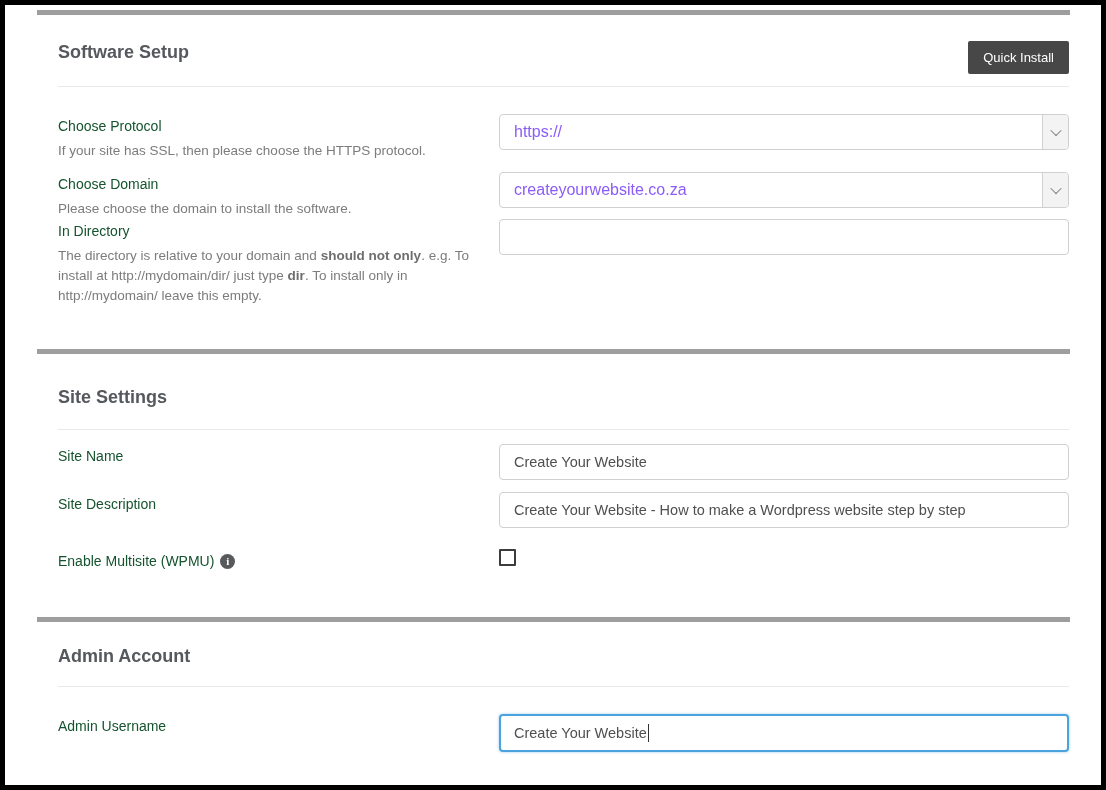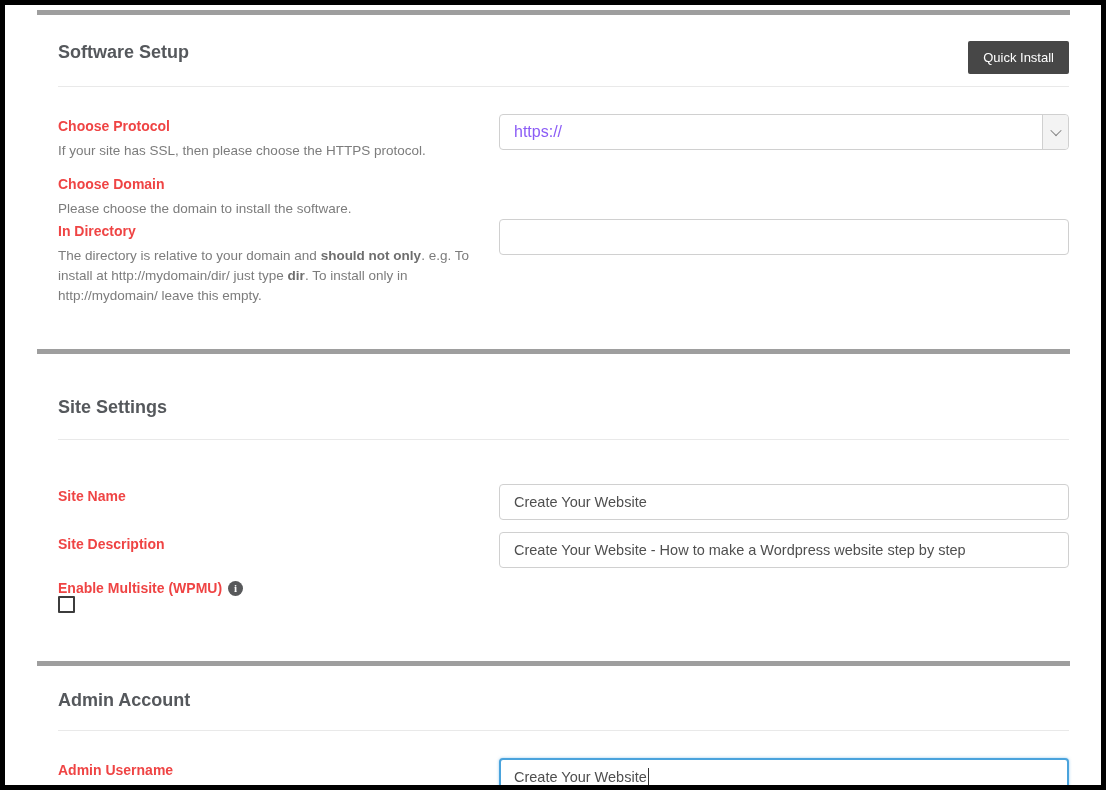--- a/index.html
+++ b/index.html
@@ -27,21 +27,21 @@
 
   .section { padding:0 32px 0 53px; }
 
   .section-header {
     display:flex;
     justify-content:space-between;
     align-items:center;
     margin-top:14px;
     min-height:33px;
   }
-  .hdr-2 { margin-top:41px; min-height:24px; }
+  .hdr-2 { margin-top:31px; min-height:24px; }
   .hdr-3 { margin-top:22px; min-height:24px; }
 
   h2.sec-title {
     font-size:18px;
     font-weight:700;
     color:#55585c;
     line-height:24px;
   }
 
   .quick-install-btn {
@@ -59,32 +59,32 @@
 
   .thin-hr { border:none; border-top:1px solid #e9e9e9; }
   .hr-1 { margin-top:12px; }
   .hr-2 { margin-top:20px; }
   .hr-3 { margin-top:18px; }
 
   .row { display:flex; align-items:flex-start; }
   .row-protocol   { margin-top:27px; }
   .row-domain     { margin-top:11px; }
   .row-directory  { }
-  .row-sitename   { margin-top:44px; }
+  .row-sitename   { margin-top:14px; }
   .row-sitedesc   { margin-top:12px; }
-  .row-multisite  { margin-top:8px;flex-direction:column; }
+  .row-multisite  { margin-top:21px; }
   .row-adminuser  { margin-top:27px; }
 
   .row .left  { width:441px; padding:4px 24px 0 0; }
   .row .right { flex:1; }
 
   .field-label {
     font-size:14px;
-    font-weight:700;
-    color:#ef4444;
+    font-weight:400;
+    color:#14532d;
     line-height:16px;
   }
   .field-desc {
     margin-top:7px;
     font-size:13.5px;
     color:#7c7c7c;
     line-height:20px;
   }
   .field-desc strong { color:#6e6e6e; font-weight:700; }
 
@@ -212,20 +212,28 @@
             </span>
         </div>
       </div>
     </div>
 
     <div class="row row-domain">
       <div class="left">
         <div class="field-label">Choose Domain</div>
         <div class="field-desc">Please choose the domain to install the software.</div>
       </div>
+      <div class="right">
+        <div class="select-box">
+          <span class="sel-text">createyourwebsite.co.za</span>
+          <span class="arrow-box">
+              <span class="chev"></span>
+            </span>
+        </div>
+      </div>
     </div>
 
     <div class="row row-directory">
       <div class="left">
         <div class="field-label">In Directory</div>
         <div class="field-desc"><span>The directory is relative to your domain and </span><strong>should not only</strong><span>. e.g. To install at http://mydomain/dir/ just type </span><strong>dir</strong><span>. To install only in http://mydomain/ leave this empty.</span></div>
       </div>
       <div class="right">
         <input type="text" class="text-input" value="" style="">
       </div>

